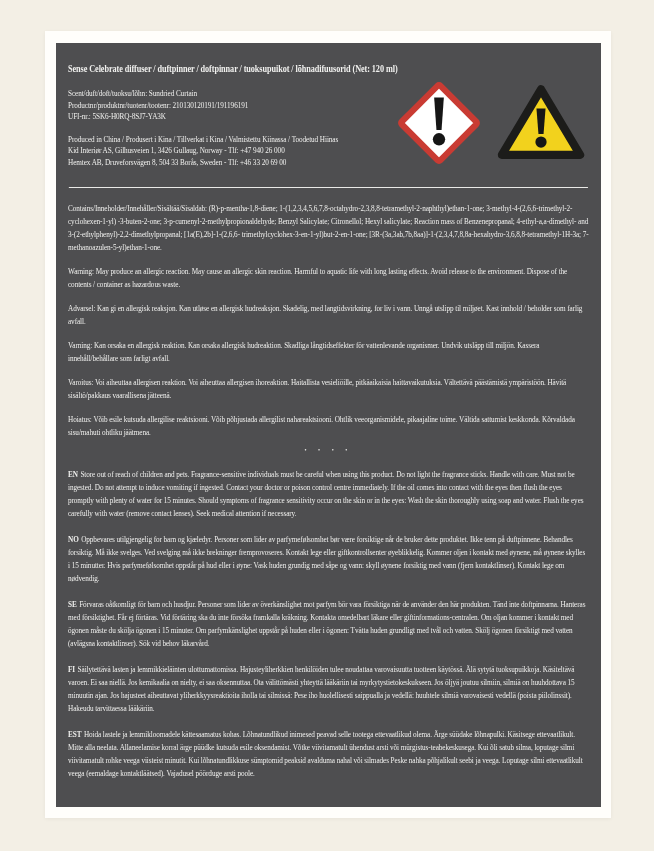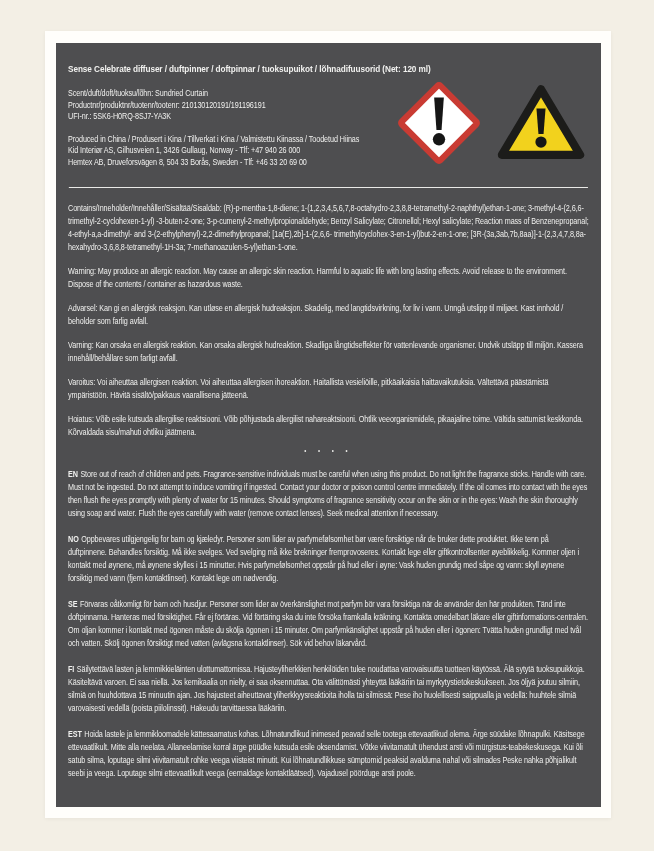--- a/index.html
+++ b/index.html
@@ -1,19 +1,19 @@
 <!DOCTYPE html>
 <html><head>
 <meta charset="utf-8">
 <style>
   html,body{margin:0;padding:0;}
   .page{
     position:relative;width:654px;height:851px;overflow:hidden;
     background:#f3efe5;
-    font-family:Liberation Sans, sans-serif;
+    font-family:Liberation Serif, serif;
   }
   .sheet{
     position:absolute;left:45px;top:31px;width:566px;height:787px;
     background:#fffefb;
     box-shadow:0 1px 4px rgba(0,0,0,0.05);
   }
   .label{
     position:absolute;left:11px;top:12px;width:545px;height:764px;
     background:#4e4e50;color:#f1f1ef;box-sizing:border-box;
     padding:18px 12px 14px 12px;

